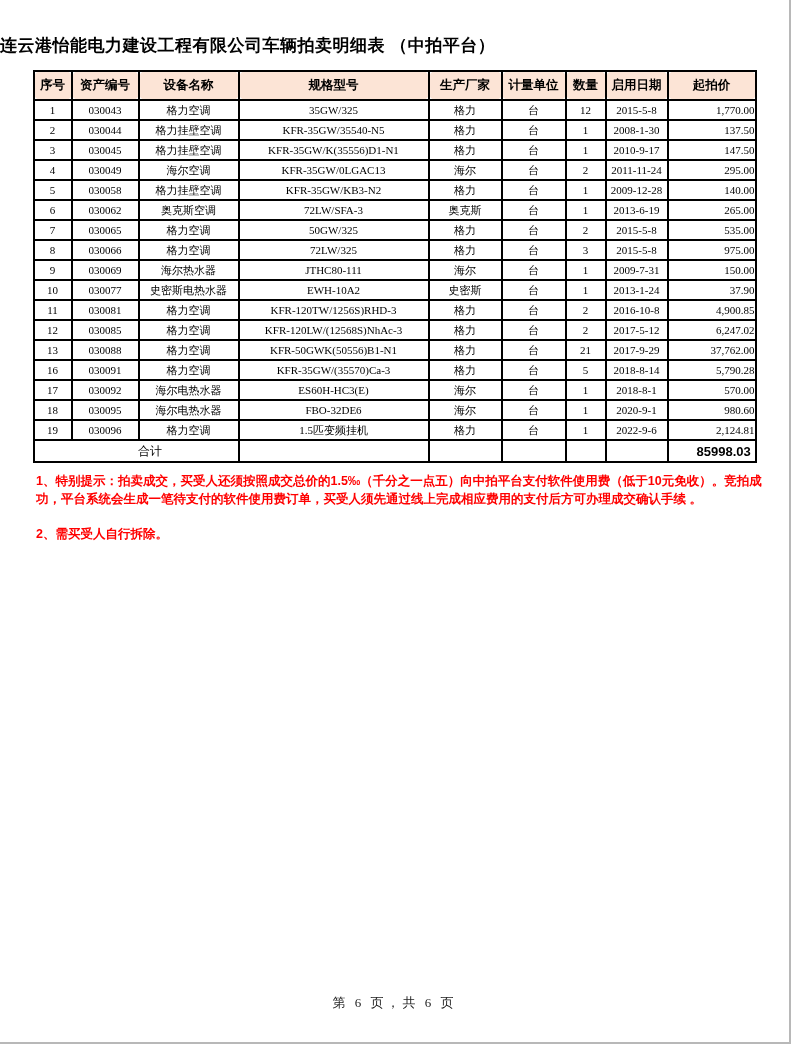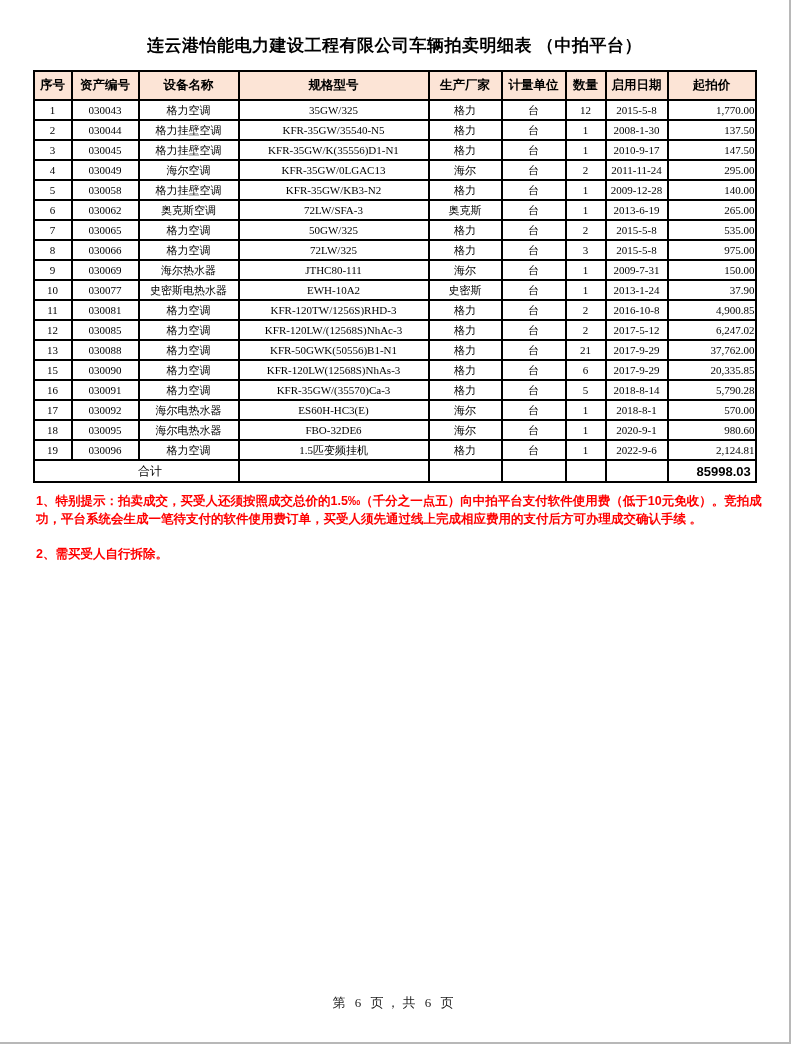--- a/index.html
+++ b/index.html
@@ -12,21 +12,21 @@
   }
   .page {
     position: absolute; left: 0; top: 0;
     width: 791px; height: 1044px;
     background: #ffffff;
     border-right: 2px solid #b8b8b8;
     border-bottom: 2px solid #b8b8b8;
   }
   .doc-title {
     margin-top: 34px;
-    text-align: center;
+    text-align: left;
     font-size: 17px;
     font-weight: bold;
     color: #000;
     letter-spacing: 0.5px;
     font-family: "Liberation Sans", "DejaVu Sans", sans-serif;
   }
   table.main {
     border-collapse: collapse;
     table-layout: fixed;
     width: 722px;
@@ -37,20 +37,21 @@
     overflow: hidden;
     white-space: nowrap;
   }
   table.main thead th {
     background: #FCE4D6;
     height: 29px;
     font-size: 12.5px;
     font-weight: bold;
     text-align: center;
     color: #000;
+    border-radius: 7px;
   }
   table.main tbody td {
     height: 20px;
     font-size: 11px;
     text-align: center;
     vertical-align: middle;
     color: #000;
     font-family: "Liberation Serif", "DejaVu Serif", serif;
   }
   table.main td.col-price { text-align: right; }
@@ -262,31 +263,20 @@
           <td>030088</td>
           <td>格力空调</td>
           <td>KFR-50GWK(50556)B1-N1</td>
           <td>格力</td>
           <td>台</td>
           <td>21</td>
           <td>2017-9-29</td>
           <td class="col-price">37,762.00</td>
         </tr>
         <tr>
-          <td>15</td>
-          <td>030090</td>
-          <td>格力空调</td>
-          <td>KFR-120LW(12568S)NhAs-3</td>
-          <td>格力</td>
-          <td>台</td>
-          <td>6</td>
-          <td>2017-9-29</td>
-          <td class="col-price">20,335.85</td>
-        </tr>
-        <tr>
           <td>16</td>
           <td>030091</td>
           <td>格力空调</td>
           <td>KFR-35GW/(35570)Ca-3</td>
           <td>格力</td>
           <td>台</td>
           <td>5</td>
           <td>2018-8-14</td>
           <td class="col-price">5,790.28</td>
         </tr>

